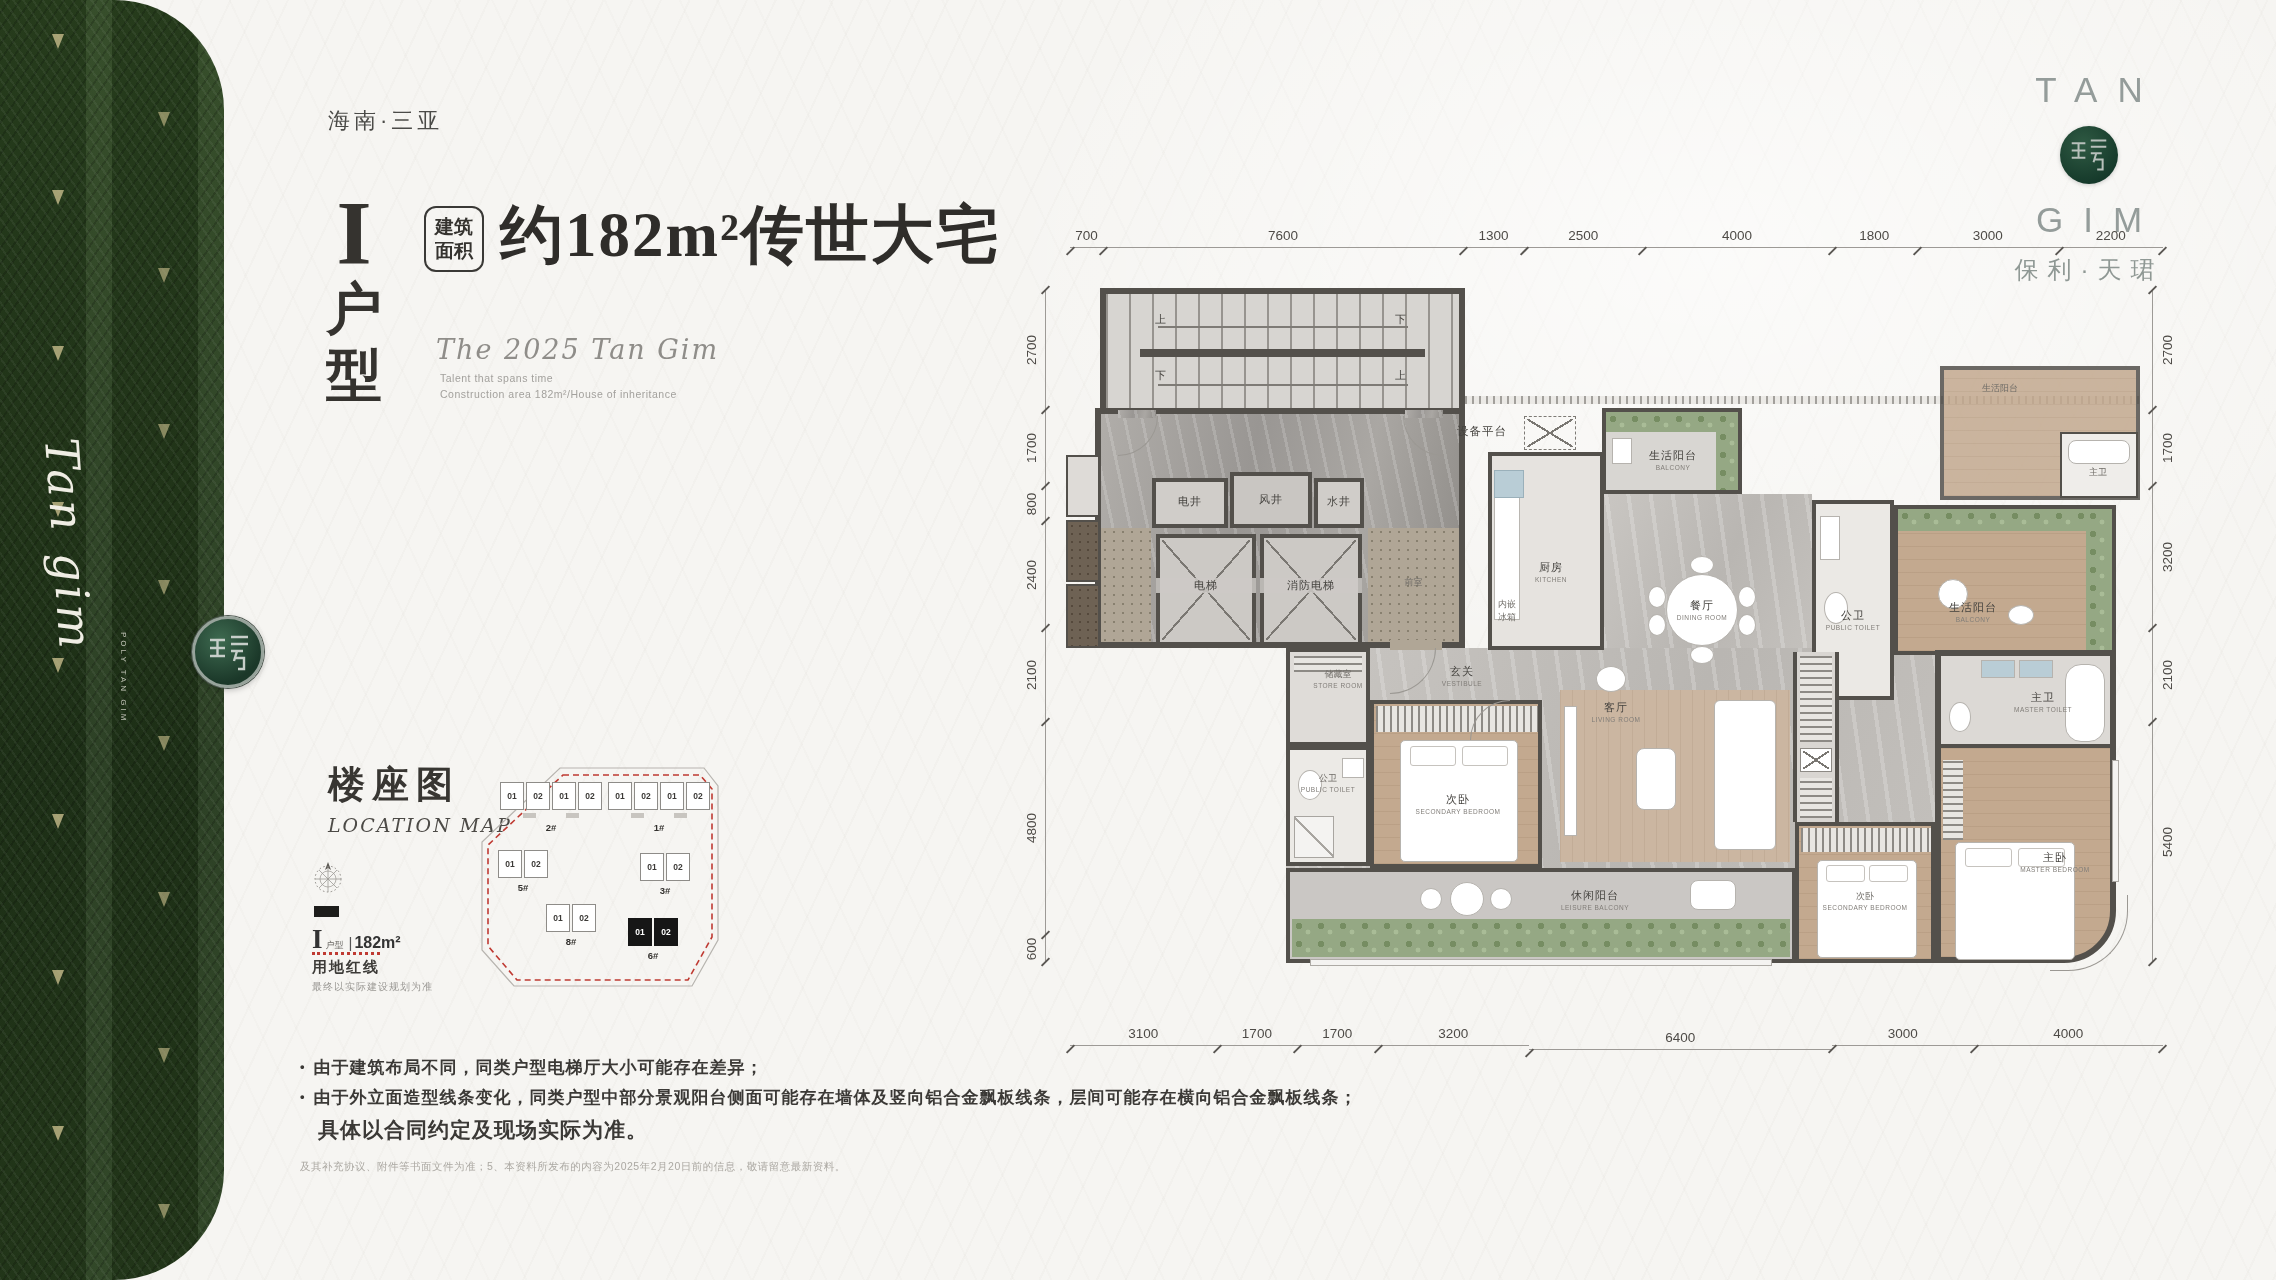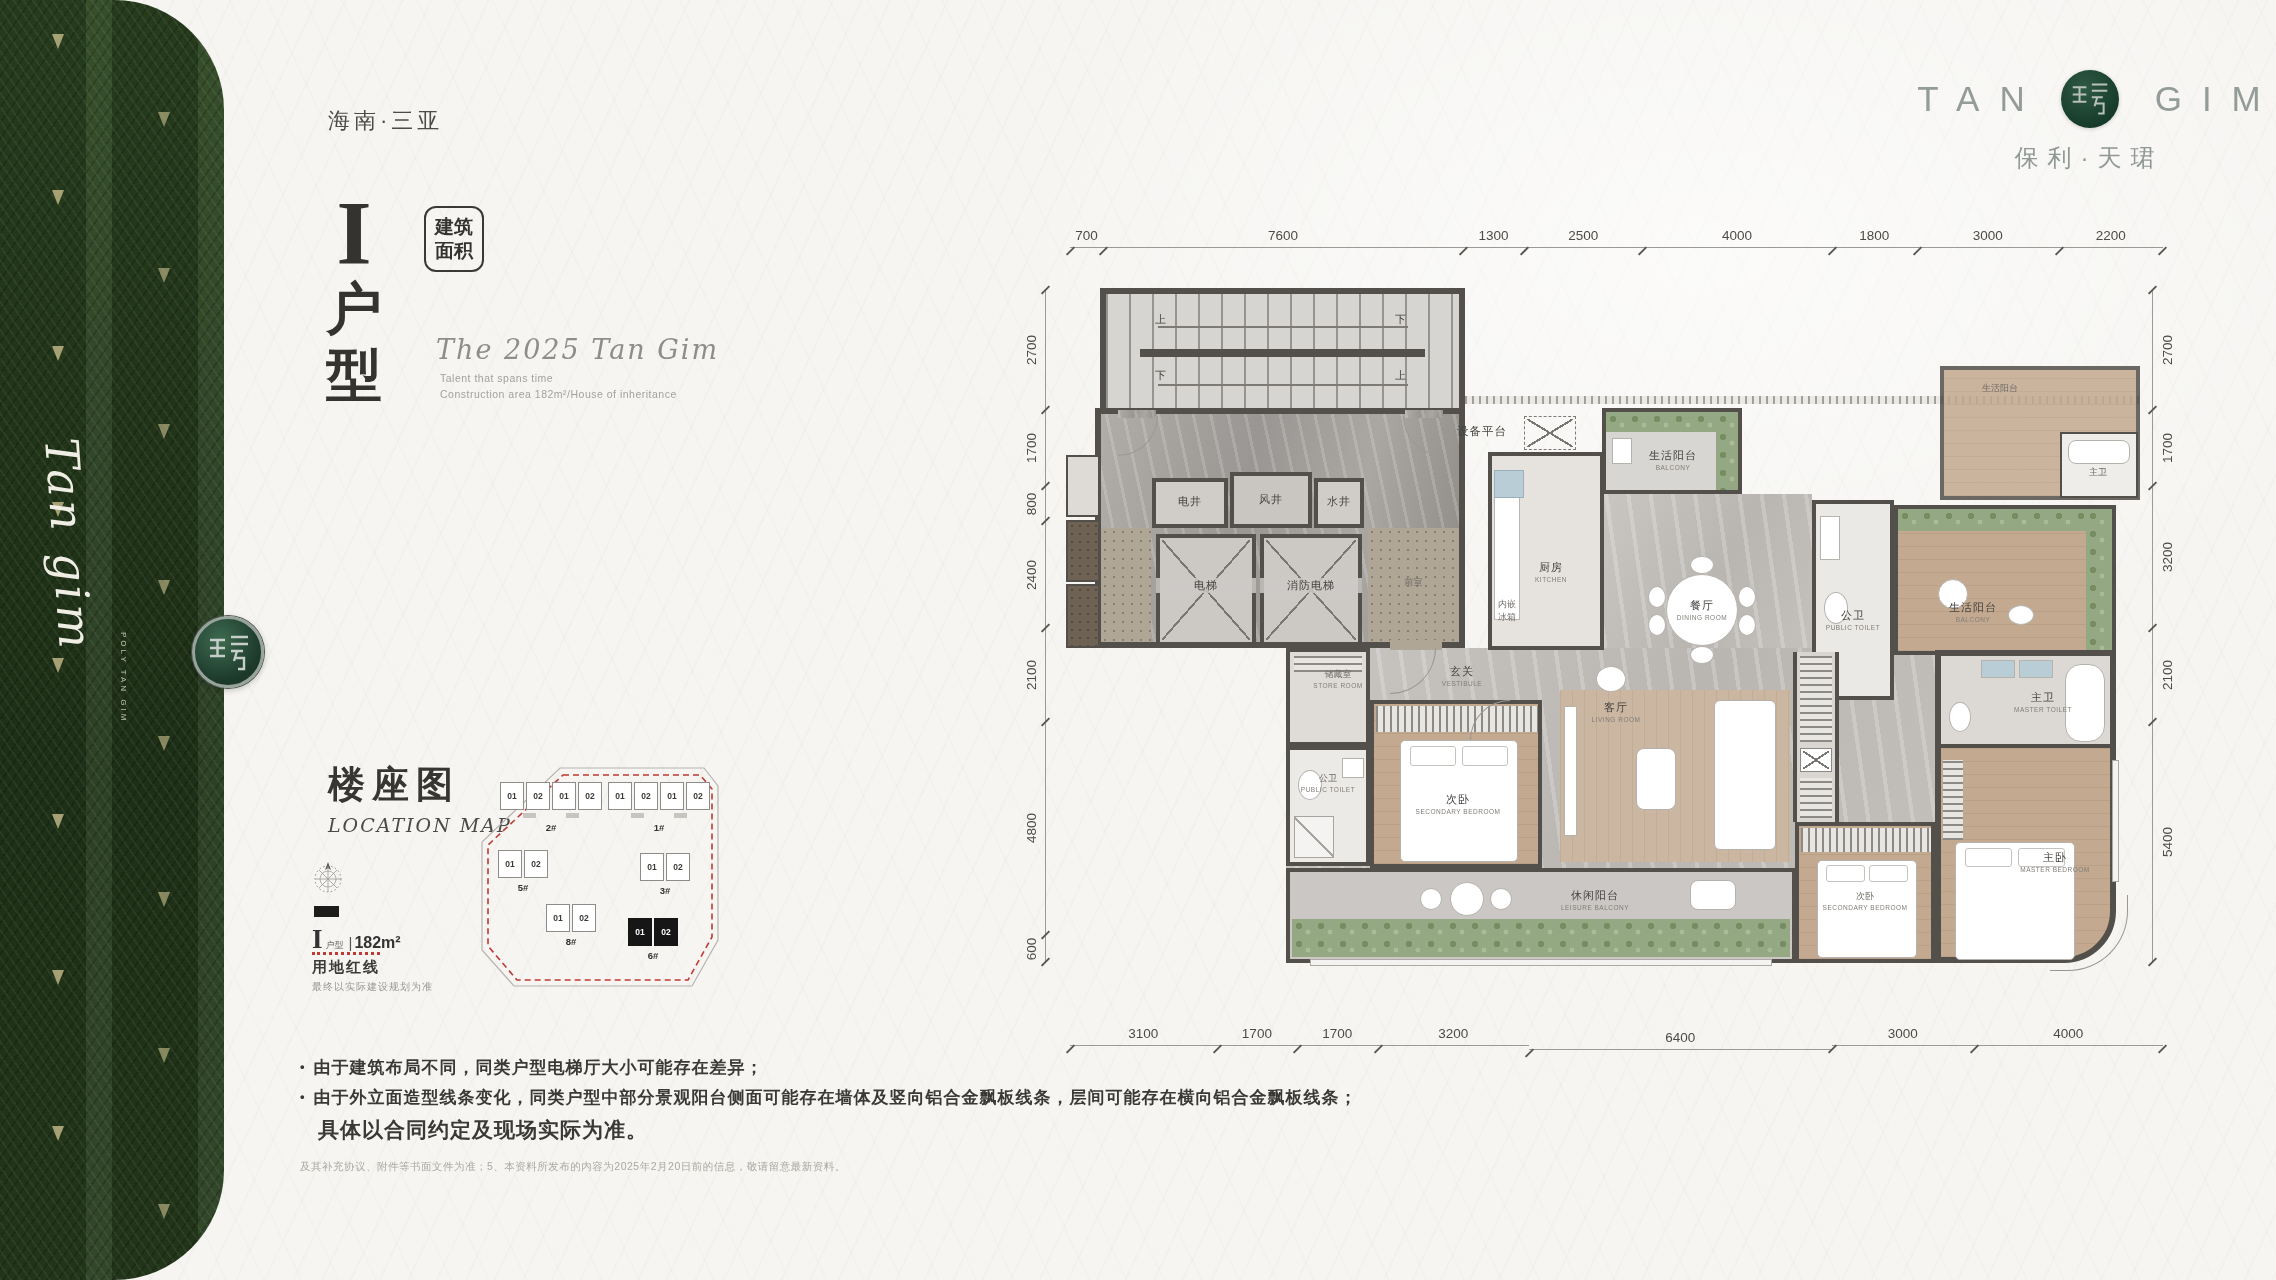--- a/index.html
+++ b/index.html
@@ -35,21 +35,21 @@
   .unit-char{font-size:56px;font-weight:700;line-height:66px;display:block;}
   #area-chip{left:424px;top:206px;width:60px;height:66px;border:2.5px solid #3a3936;border-radius:12px;
     display:flex;flex-direction:column;align-items:center;justify-content:center;
     font-family:"Liberation Serif","DejaVu Serif",serif;font-weight:700;font-size:19px;line-height:24px;color:#35332f;}
   #headline{left:500px;top:192px;font-family:"Liberation Serif","DejaVu Serif",serif;font-weight:700;font-size:63px;letter-spacing:2px;color:#2f2d2a;}
   #subtitle{left:436px;top:334px;font:italic 27px "DejaVu Serif",serif;color:#8f8d89;letter-spacing:2px;}
   .subline{left:440px;font-size:10.5px;color:#a3a19d;letter-spacing:.5px;}
 
   
   #logo{left:1944px;top:70px;width:290px;text-align:center;}
-  #logo-row{display:flex;align-items:center;justify-content:center;gap:16px;}
+  #logo-row{display:flex;align-items:center;justify-content:center;gap:16px;flex-direction:column;}
   .logo-word{font-size:35px;font-weight:300;letter-spacing:20px;color:#949c9a;text-indent:20px;}
   #logo-circle{width:58px;height:58px;border-radius:50%;background:radial-gradient(circle at 40% 32%, #2f5a43, #15392a 75%);flex:0 0 auto;position:relative;box-shadow:0 1px 4px rgba(0,0,0,.18);}
   #logo-circle svg{position:absolute;left:9px;top:9px;}
   #logo-cn{margin-top:14px;font-size:24px;letter-spacing:9px;color:#8f9894;}
 
   
   #map-title{left:328px;top:760px;font-family:"Liberation Serif","DejaVu Serif",serif;font-weight:700;font-size:37px;letter-spacing:7px;color:#383632;}
   #map-title-en{left:328px;top:814px;font:italic 19px "DejaVu Serif",serif;letter-spacing:2px;color:#4c4a46;}
   #compass{left:308px;top:858px;}
   #legend-swatch{left:314px;top:906px;width:25px;height:11px;background:#1d1d1b;}
@@ -171,20 +171,21 @@
   <div id="location-tag" class="abs">海南·三亚</div>
   <div id="unit-col" class="abs">
     <span id="unit-roman">I</span>
     <span class="unit-char">户</span>
     <span class="unit-char">型</span>
   </div>
   <div id="area-chip" class="abs">
     <span>建筑</span>
     <span>面积</span>
   </div>
+  <div id="headline" class="abs">约182m²传世大宅</div>
   <div id="subtitle" class="abs">The 2025 Tan Gim</div>
   <div class="abs subline" style="top:372px;">Talent that spans time</div>
   <div class="abs subline" style="top:388px;">Construction area 182m²/House of inheritance</div>
 
   <div id="logo" class="abs">
     <div id="logo-row">
       <span class="logo-word">TAN</span>
       <span id="logo-circle">
         <svg width="40" height="40" viewBox="0 0 44 44">
             <g stroke="#b8c0bb" stroke-width="2.2" fill="none">

